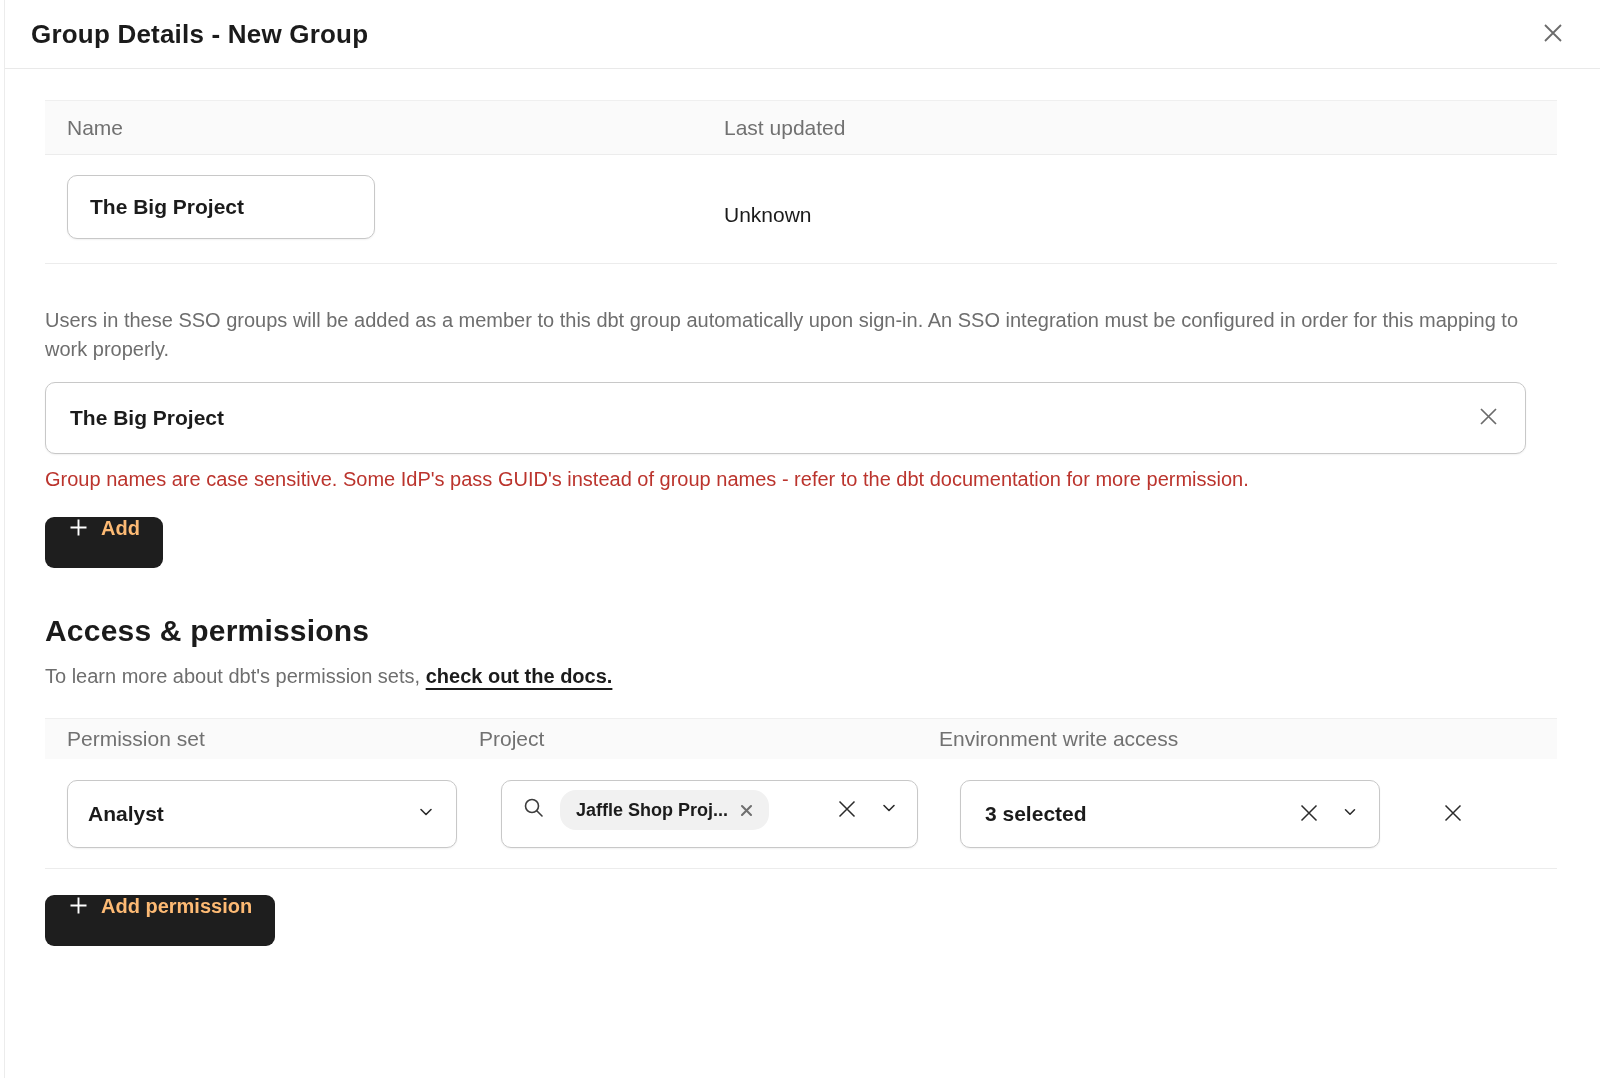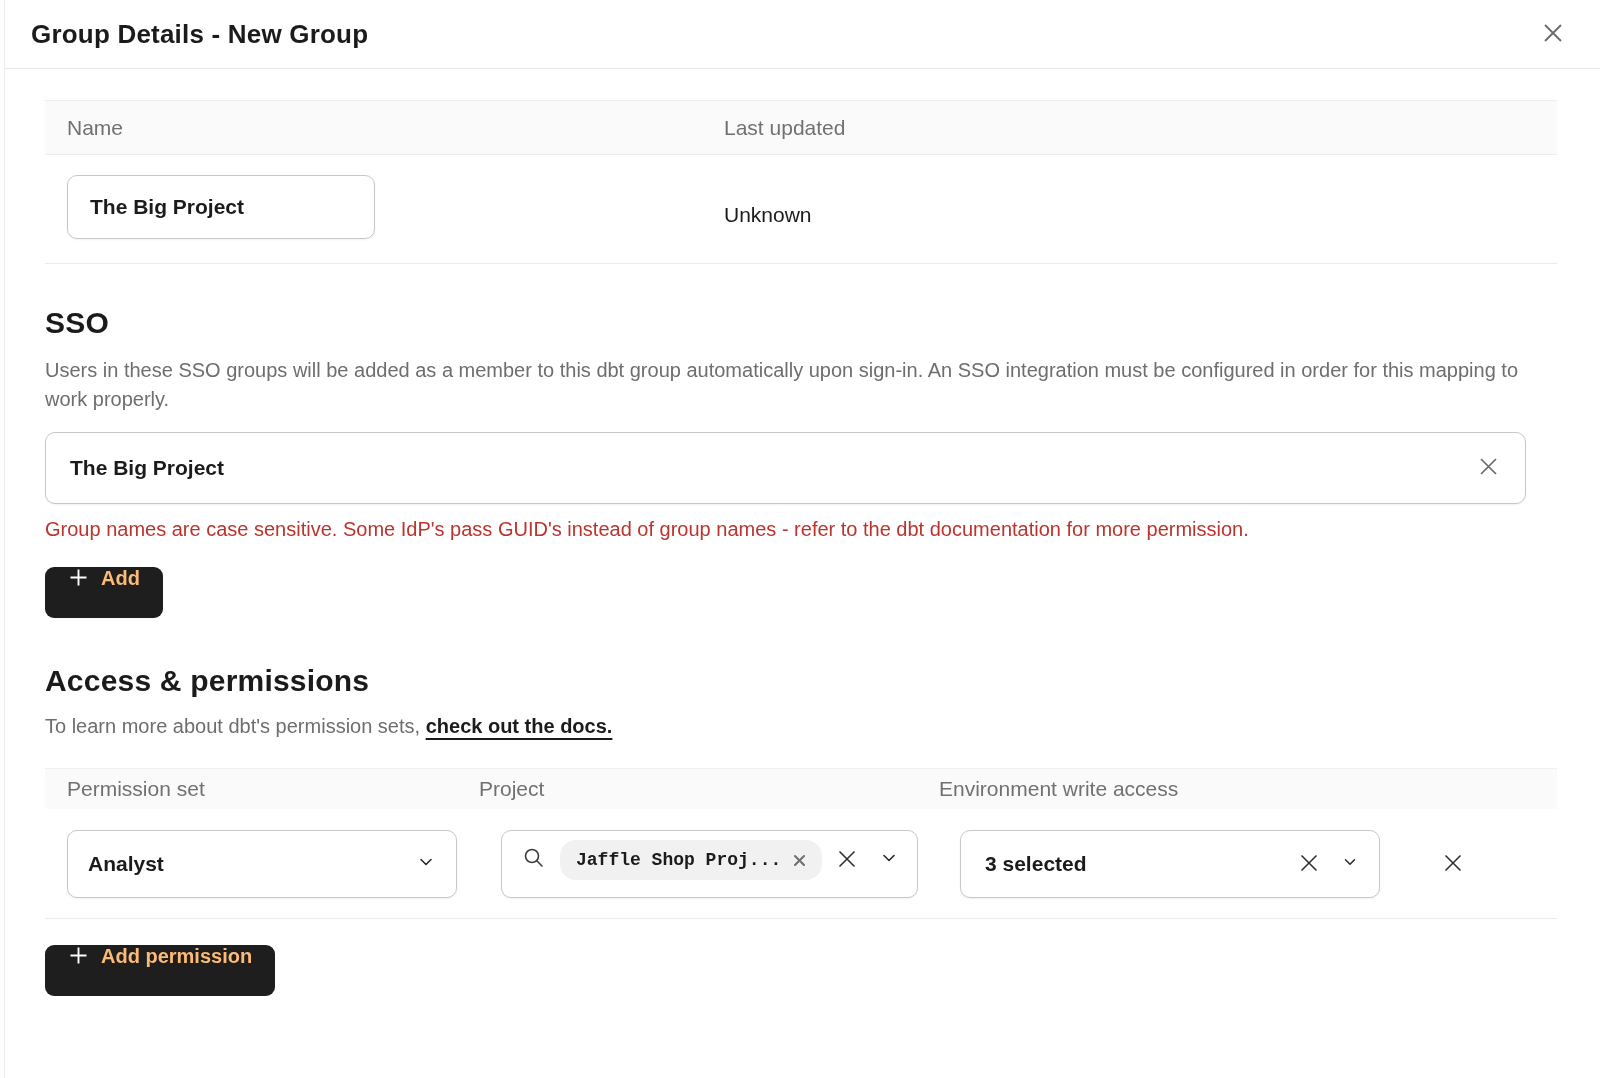--- a/index.html
+++ b/index.html
@@ -102,21 +102,21 @@
     padding: 21px 0 20px 0;
     border-bottom: 1px solid #ececec;
   }
   .field {
     height: 68px; display: flex; align-items: center;
     border: 1px solid #c8c8c8; border-radius: 10px; background: #fff;
     box-shadow: 0 1px 2px rgba(0,0,0,0.06);
   }
   .select-permission { margin-left: 22px; width: 390px; padding: 0 20px 0 20px; justify-content: space-between; cursor: pointer; }
   .field-label { font-size: 21px; font-weight: 600; color: #1b1b1b; white-space: nowrap; }
-  .combobox-project { margin-left: 44px; width: 417px; padding: 0 18px 8px 20px; cursor: pointer; font-family: Liberation Mono, monospace; }
+  .combobox-project { margin-left: 44px; width: 417px; padding: 0 18px 8px 20px; cursor: pointer; }
   .chip {
     display: inline-flex; align-items: center; gap: 12px;
     height: 40px; padding: 0 16px; margin-left: 14px;
     background: #f1f1f1; border-radius: 16px;
     font-size: 18px; font-weight: 700; color: #1b1b1b; white-space: nowrap;
   }
   .chip .chip-x { cursor: pointer; display: flex; align-items: center; }
   .combobox-project .spacer, .select-env .spacer { flex: 1; }
   .select-env { margin-left: 42px; width: 420px; padding: 0 20px 0 24px; cursor: pointer; }
   .row-delete { margin-left: 56px; }
@@ -147,21 +147,20 @@
       </div>
       <div class="group-row">
         <div>
           <input class="textbox name-input" type="text" value="The Big Project" style="">
         </div>
         <div class="cell-text" style="padding-left:0;margin-top:16px;">Unknown</div>
       </div>
     </div>
 
     <div class="sso-section">
-      <div class="section-heading">SSO</div>
       <div class="section-desc">Users in these SSO groups will be added as a member to this dbt group automatically upon sign-in. An SSO integration must be configured in order for this mapping to work properly.</div>
 
       <div class="textbox sso-input-wrap">
         <input class="sso-input" type="text" value="The Big Project" style="">
         <button class="icon-btn">
           <span>
             <svg width="25" height="25" viewBox="0 0 25 25">
                 <path d="M5 5 L20 20 M20 5 L5 20" stroke="#6b6b6b" stroke-width="1.7" fill="none"></path>
               </svg>
           </span>

